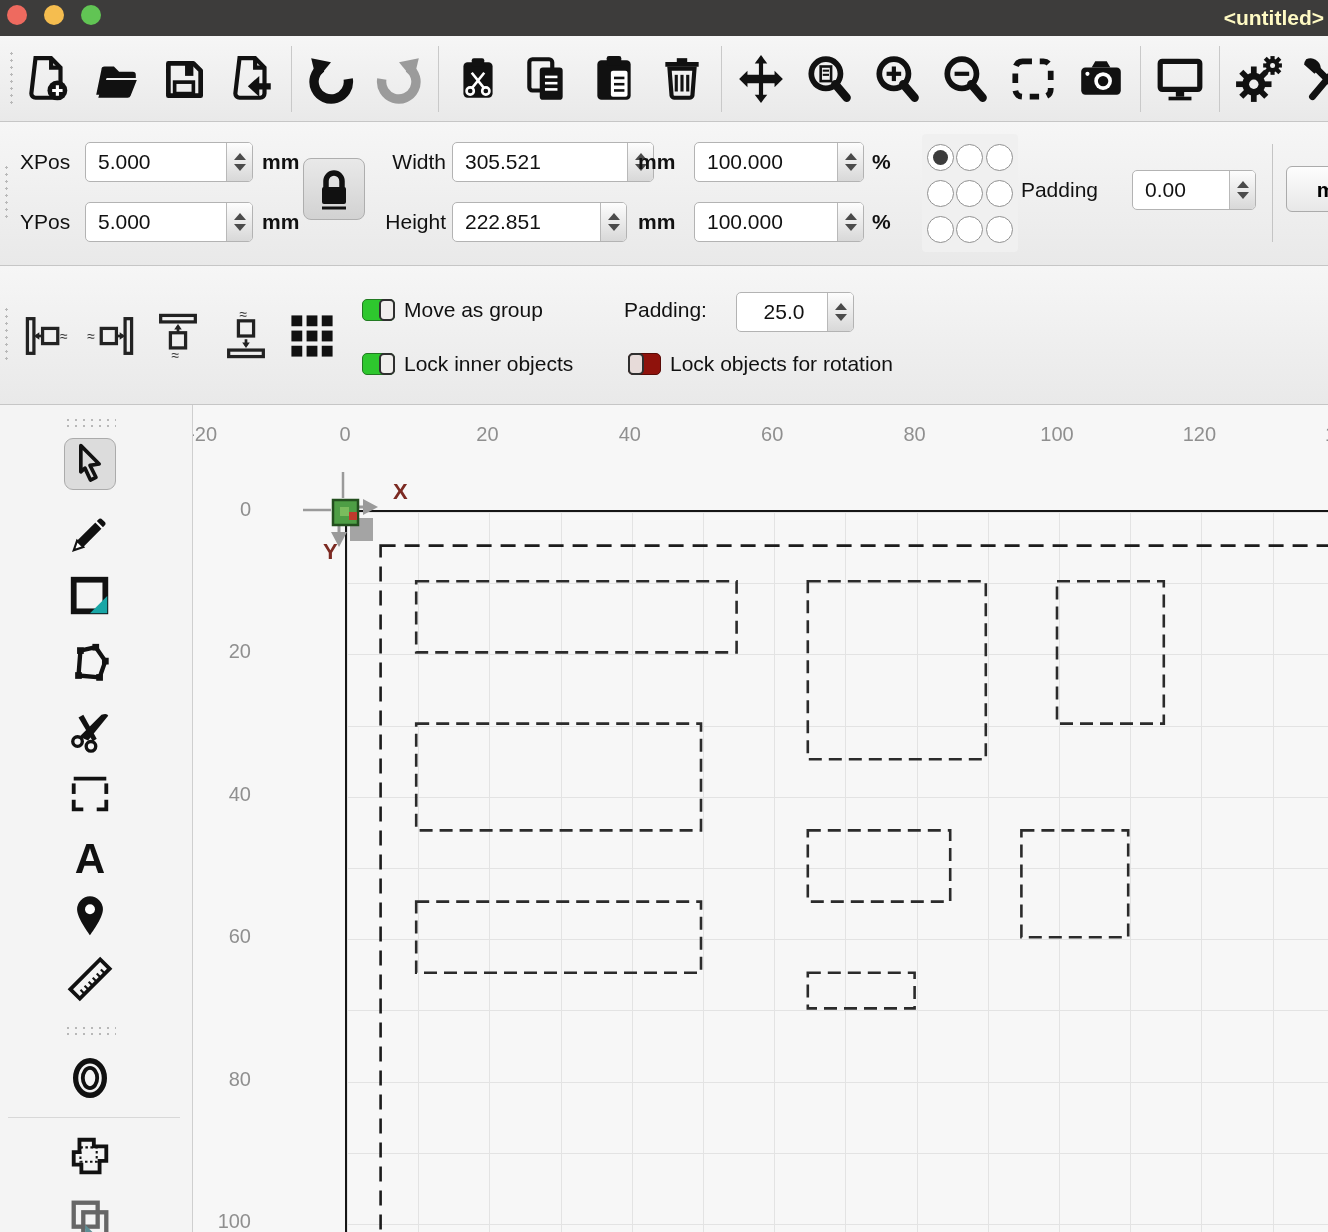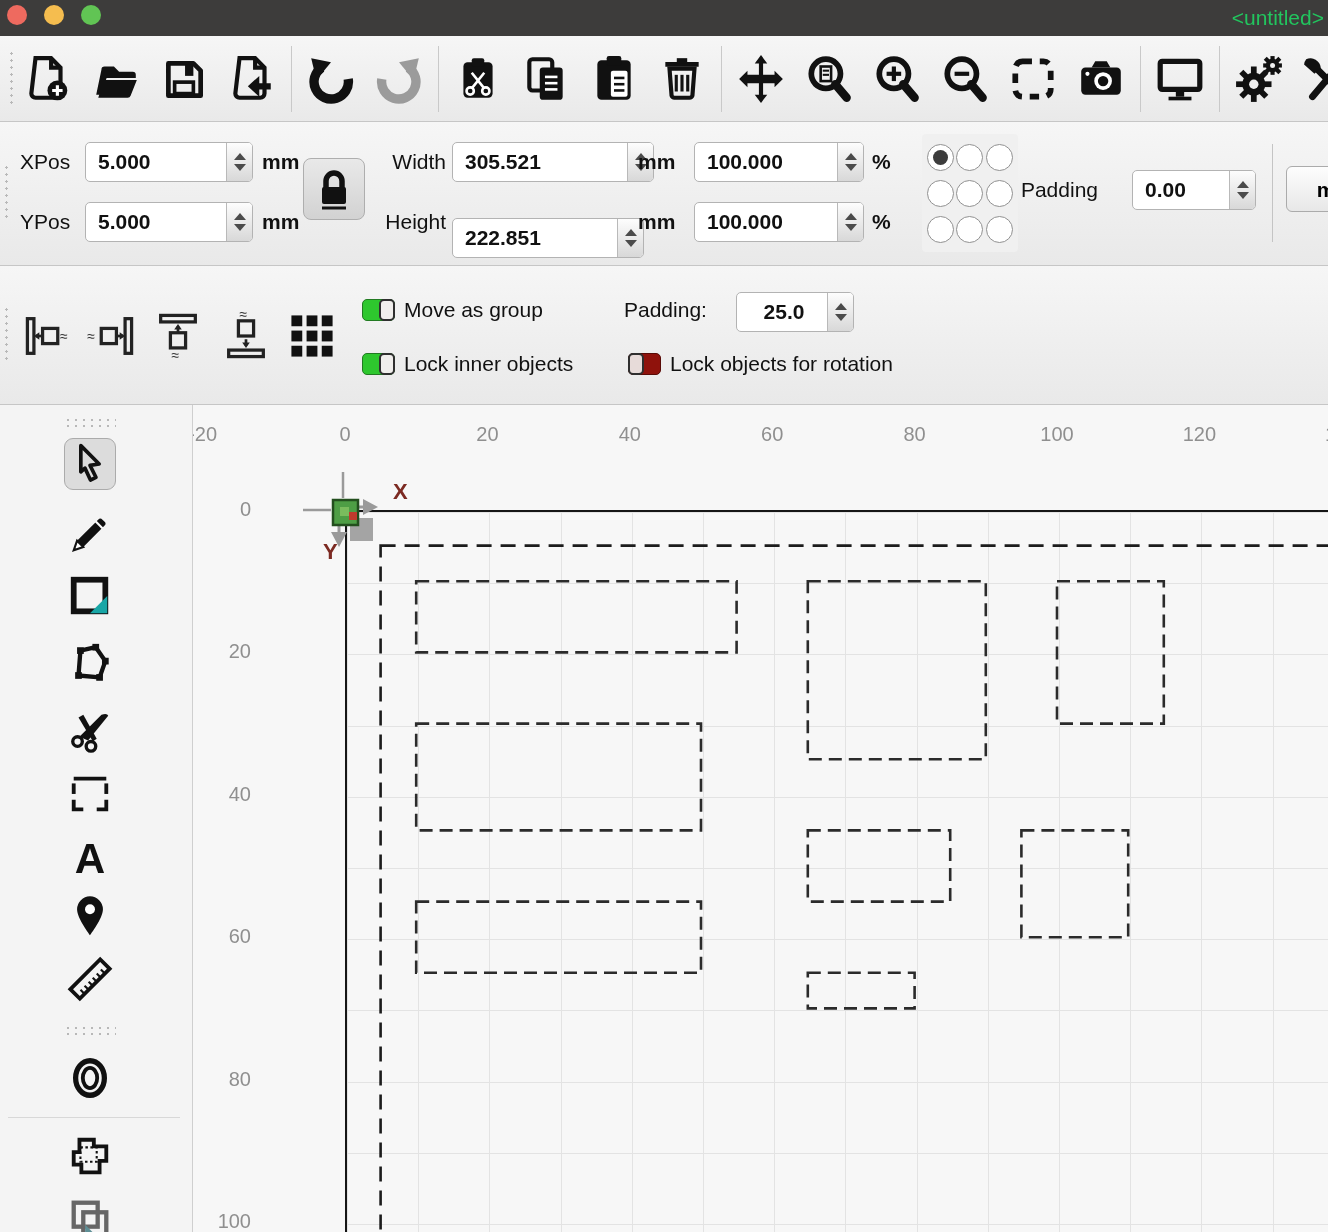--- a/index.html
+++ b/index.html
@@ -2,38 +2,38 @@
 <html><head>
 <meta charset="utf-8">
 <style>
   html,body{margin:0;padding:0;}
   body{width:1328px;height:1232px;position:relative;overflow:hidden;
        font-family:"Liberation Sans",sans-serif;background:#f7f7f7;color:#111;}
   
   .titlebar{position:absolute;left:0;top:0;width:100%;height:36px;background:#3d3c3b;}
   .tl{position:absolute;top:5px;width:20px;height:20px;border-radius:50%;}
   .tl.red{left:7px;background:#ee6a5f;} .tl.yel{left:44px;background:#f5bd4f;} .tl.grn{left:81px;background:#61c454;}
-  .wtitle{position:absolute;right:4px;top:0;height:44px;line-height:36px;font-size:21px;font-weight:normal;color:#22c55e;}
+  .wtitle{position:absolute;right:4px;top:0;height:44px;line-height:36px;font-size:21px;font-weight:bold;color:#fef9c3;}
   
   .row{position:absolute;left:0;width:100%;background:linear-gradient(#f6f6f6,#e9e9e9);border-bottom:1px solid #c6c6c6;box-sizing:border-box;}
   #row1{top:36px;height:86px;display:flex;align-items:center;padding-left:9px;}
   #row2{top:122px;height:144px;}
   #row3{top:266px;height:139px;}
   .vhandle{width:6px;height:58px;margin-right:4px;flex:0 0 auto;
     background-image:radial-gradient(circle,#b8b8b8 1.2px,transparent 1.4px);background-size:5px 7px;}
   .vhandle.abs{position:absolute;left:4px;}
   .tbtn{width:58px;height:58px;margin-right:10px;flex:0 0 auto;border:none;background:transparent;padding:4px;cursor:pointer;}
   .tbtn svg{width:100%;height:100%;}
   .tsep{width:1px;height:66px;background:#c9c9c9;margin:0 10px 0 0;flex:0 0 auto;}
   
   .lbl{position:absolute;font-size:21px;height:40px;line-height:40px;}
   .lbl.r{text-align:right;}
   .unit{font-weight:600;}
   .field{position:absolute;display:flex;height:40px;background:#fff;border:1.5px solid #b3b3b3;border-radius:5px;box-sizing:border-box;overflow:hidden;}
-  .field .num{flex:1;font-size:21px;padding-left:12px;display:flex;align-items:center;white-space:nowrap;font-weight:bold;}
+  .field .num{flex:1;font-size:21px;padding-left:12px;display:flex;align-items:center;white-space:nowrap;}
   .spin{width:25px;border-left:1px solid #b9b9b9;background:linear-gradient(#fdfdfd,#d8d8d8);
         display:flex;flex-direction:column;align-items:center;justify-content:center;gap:4px;flex:0 0 auto;}
   .spin i{display:block;width:0;height:0;border-left:6px solid transparent;border-right:6px solid transparent;}
   .spin .up{border-bottom:7px solid #4b4b4b;} .spin .dn{border-top:7px solid #4b4b4b;}
   .lockbtn{position:absolute;left:303px;top:36px;width:62px;height:62px;border:1px solid #aeaeae;border-radius:8px;
            background:linear-gradient(#e9e9e9,#d2d2d2);padding:6px;box-sizing:border-box;}
   .anchor{position:absolute;left:922px;top:12px;width:96px;height:118px;background:#f0f0f0;border-radius:4px;
           display:grid;grid-template-columns:repeat(3,1fr);padding:5px 4px;box-sizing:border-box;justify-items:center;align-items:center;}
   .adot{width:27px;height:27px;border-radius:50%;background:#fff;border:1.5px solid #919191;box-sizing:border-box;position:relative;}
   .adot.sel::after{content:'';position:absolute;inset:5px;border-radius:50%;background:#3c3c3c;}
@@ -260,21 +260,21 @@
   <div class="field" style="left:452px;top:20px;width:202px">
     <span class="num">305.521</span>
     <span class="spin">
         <i class="up"></i>
         <i class="dn"></i>
       </span>
   </div>
   <span class="lbl unit" style="left:638px;top:20px">mm</span>
 
   <span class="lbl r" style="left:360px;top:80px;width:86px">Height</span>
-  <div class="field" style="left:452px;top:96px;width:192px">
+  <div class="field" style="left:452px;top:80px;width:175px">
     <span class="num">222.851</span>
     <span class="spin">
         <i class="up"></i>
         <i class="dn"></i>
       </span>
   </div>
   <span class="lbl unit" style="left:638px;top:80px">mm</span>
 
   <div class="field" style="left:694px;top:20px;width:170px">
     <span class="num">100.000</span>

